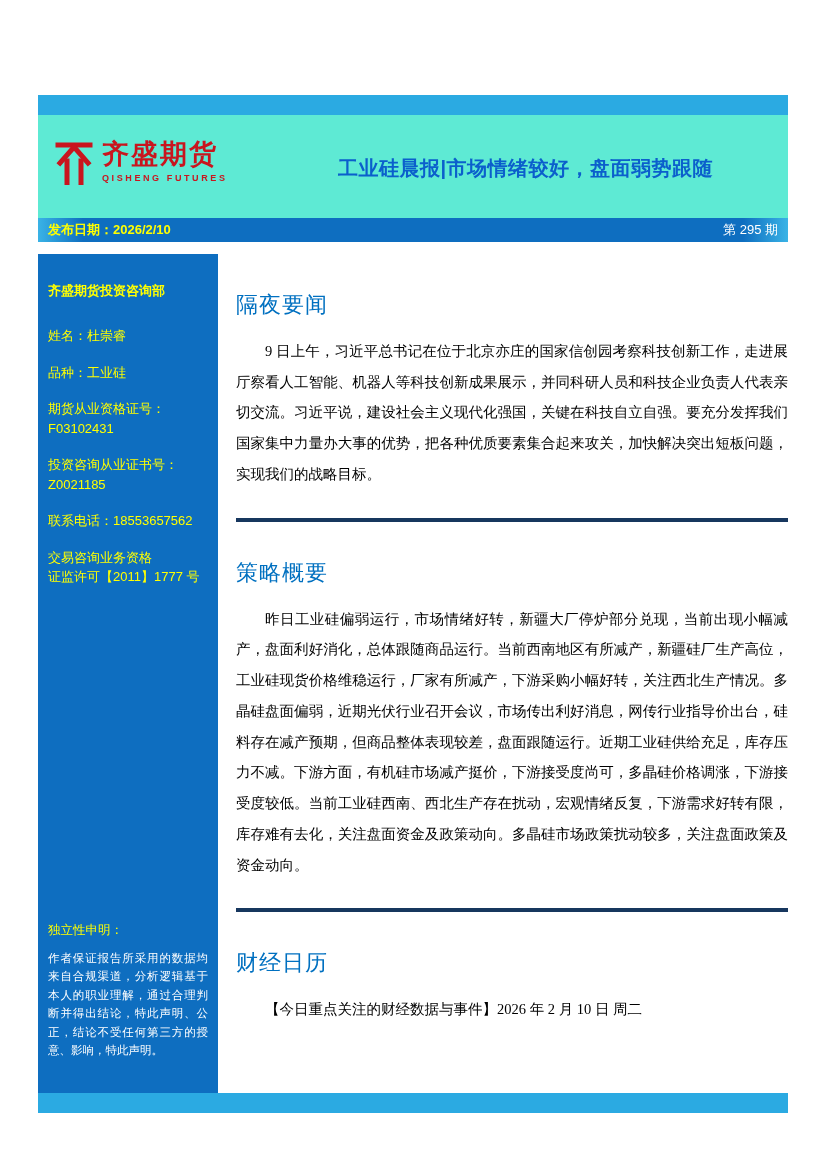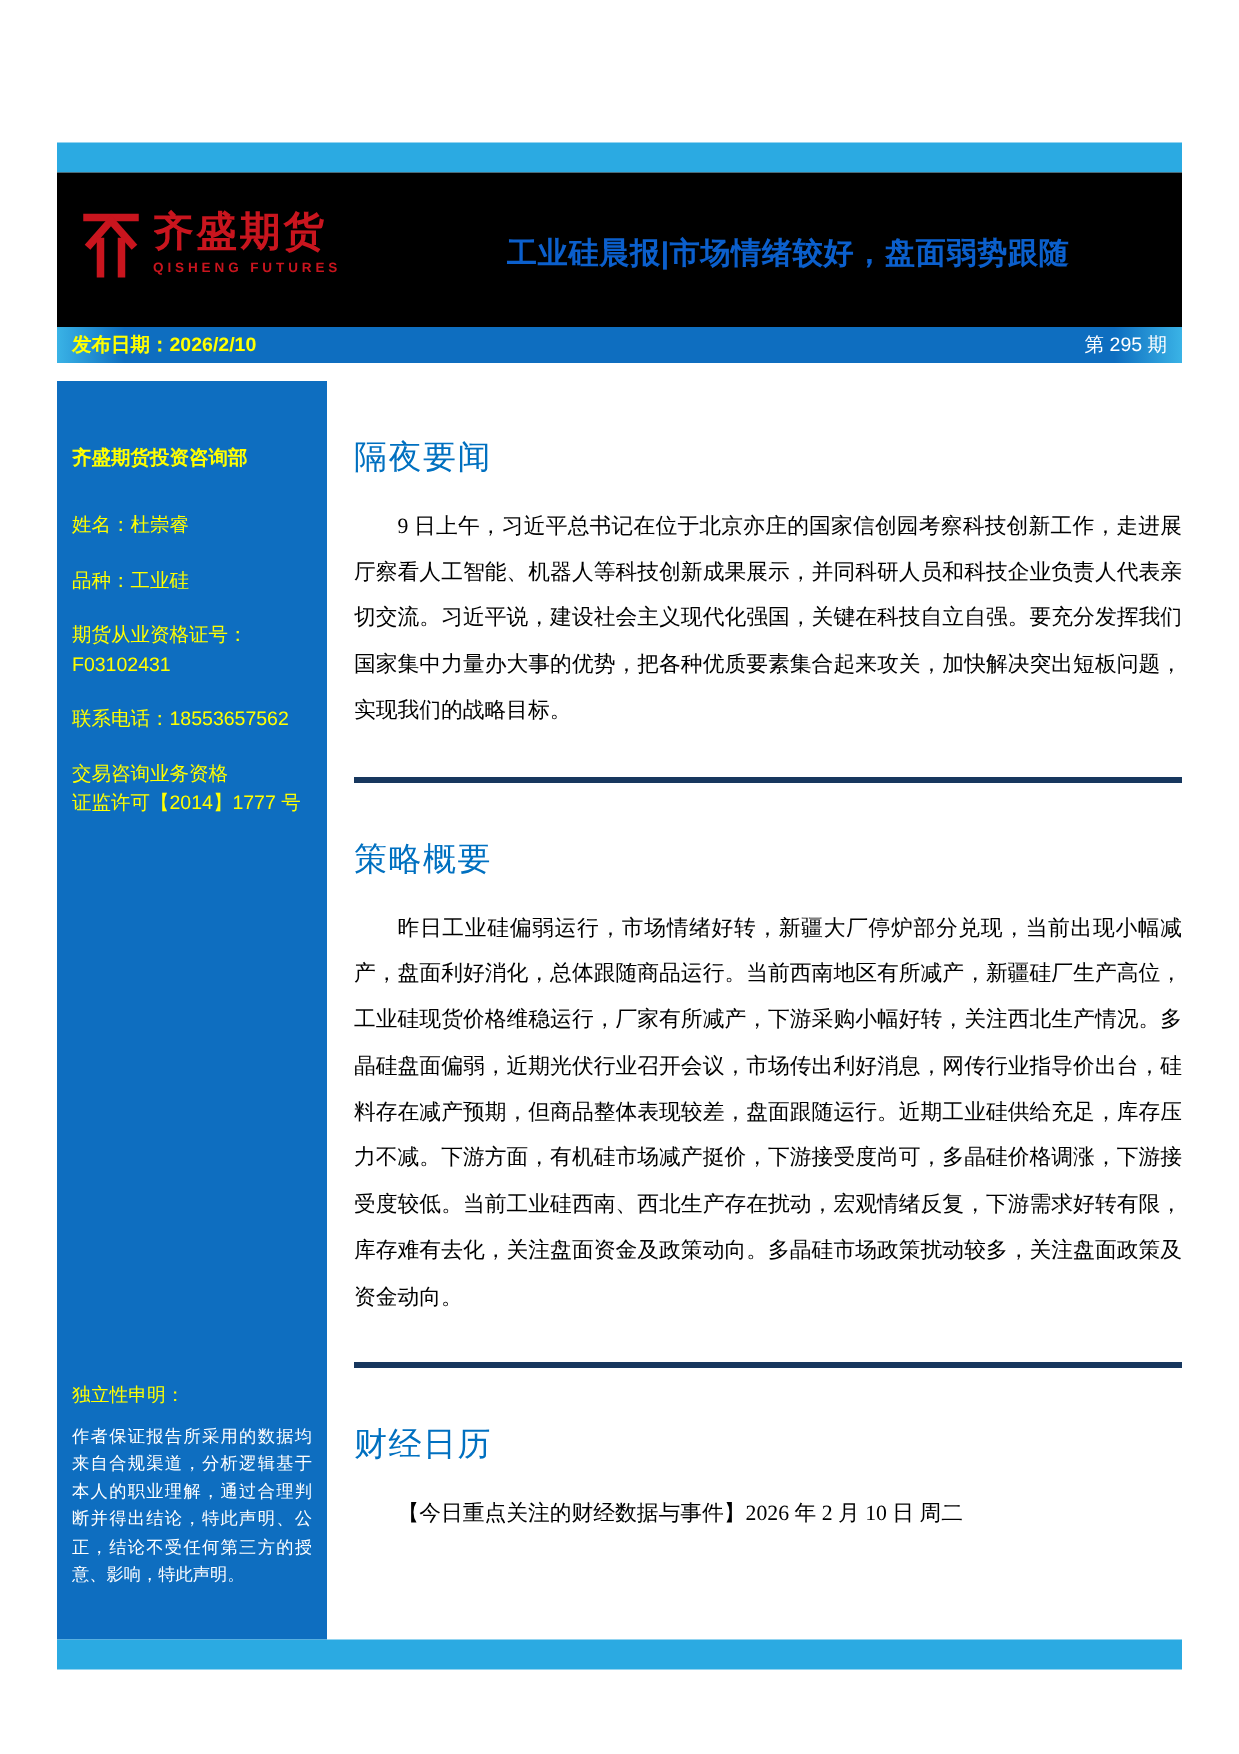--- a/index.html
+++ b/index.html
@@ -11,21 +11,21 @@
   }
   
   .strip {
     position:absolute; left:38px; width:750px; height:20px;
     background:#2baae2;
   }
   .strip.top { top:95px; }
   .strip.bottom { top:1093px; }
 
   
-  .header { position:absolute; left:38px; top:115px; width:750px; height:103px; background:#000000; }
+  .header { position:absolute; left:38px; top:115px; width:750px; height:103px; background:#5eead4; }
   .logo { position:absolute; left:16px; top:24px; display:flex; align-items:flex-start; }
   .logo-icon { width:40px; height:46px; margin-right:8px; flex:0 0 auto; }
   .logo-texts { display:flex; flex-direction:column; }
   .logo-cn {
     font-family:"Liberation Sans", sans-serif;
     color:#c9151e; font-size:27px; font-weight:bold; line-height:1.15; letter-spacing:2px;
   }
   .logo-en {
     font-family:"Liberation Sans", sans-serif;
     color:#c9151e; font-size:9px; font-weight:bold; letter-spacing:2.6px; margin-top:3px;
@@ -44,21 +44,21 @@
     display:flex; align-items:center; justify-content:space-between;
     padding:0 10px;
     font-family:"Liberation Sans", sans-serif; font-size:13px;
   }
   .metabar .date { color:#ffff00; font-weight:bold; }
   .metabar .issue { color:#ffffff;text-align:right; }
 
   
   .sidebar {
     position:absolute; left:38px; top:254px; width:180px; height:839px;
-    background:#0e6ec0; padding:42px 10px 0 10px;
+    background:#0e6ec0; padding:28px 10px 0 10px;
     font-family:"Liberation Sans", sans-serif;
   }
   .sb-dept { color:#ffff00; font-size:13px; font-weight:bold; margin-bottom:26px; }
   .sb-field { margin-bottom:17px; }
   .sb-label, .sb-value {
     color:#ffff00; font-size:13px; font-weight:normal; line-height:1.5; display:block;
   }
   .statement { position:absolute; left:10px; right:10px; top:668px; }
   .statement-title { color:#ffff00; font-size:12.5px; font-weight:normal; margin-bottom:10px; }
   .statement-body { color:#ffffff; font-size:11.5px; line-height:1.6; text-align:justify; }
@@ -114,25 +114,29 @@
       <span class="sb-label">姓名：杜崇睿</span>
     </div>
     <div class="sb-field">
       <span class="sb-label">品种：工业硅</span>
     </div>
     <div class="sb-field">
       <span class="sb-label">期货从业资格证号：</span>
       <span class="sb-value">F03102431</span>
     </div>
     <div class="sb-field">
+      <span class="sb-label">投资咨询从业证书号：</span>
+      <span class="sb-value">Z0021185</span>
+    </div>
+    <div class="sb-field">
       <span class="sb-label">联系电话：18553657562</span>
     </div>
     <div class="sb-field">
       <span class="sb-label">交易咨询业务资格</span>
-      <span class="sb-value">证监许可【2014】1777 号</span>
+      <span class="sb-value">证监许可【2011】1777 号</span>
     </div>
 
     <div class="statement">
       <div class="statement-title">独立性申明：</div>
       <div class="statement-body">作者保证报告所采用的数据均来自合规渠道，分析逻辑基于本人的职业理解，通过合理判断并得出结论，特此声明、公正，结论不受任何第三方的授意、影响，特此声明。</div>
     </div>
   </div>
 
   <div class="main">
 

